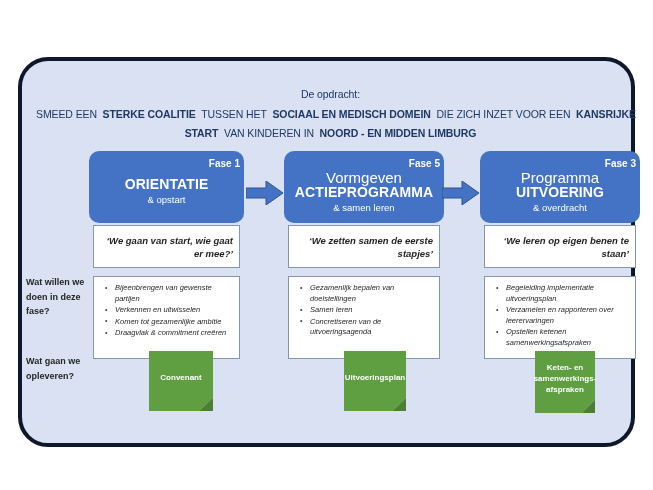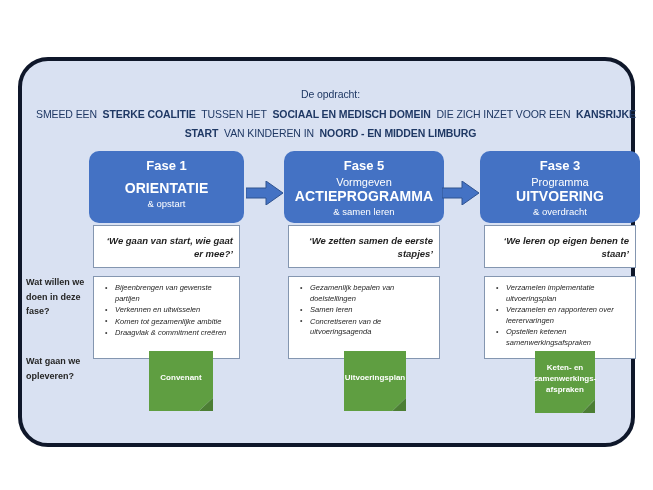--- a/index.html
+++ b/index.html
@@ -67,27 +67,28 @@
     background: #4472c4;
     border-radius: 10px;
     color: #ffffff;
     text-align: center;
     padding: 7px 4px 9px 4px;
     box-sizing: border-box;
     height: 72px;
   }
   .phase-head .phase-num {
     display: block;
-    font-size: 13px;
+    font-size: 10px;
     font-weight: bold;
     margin-bottom: 7px;
+    text-align: right;
   }
   .phase-head .phase-pre {
     display: block;
-    font-size: 11px;
+    font-size: 15px;
     line-height: 12px;
   }
   .phase-head .phase-main {
     display: block;
     font-size: 14px;
     font-weight: bold;
     line-height: 17px;
     letter-spacing: 0.1px;
   }
   .phase-head .phase-sub {
@@ -271,21 +272,21 @@
       <span class="phase-num">Fase 3</span>
       <span class="phase-pre">Programma</span>
       <span class="phase-main">UITVOERING</span>
       <span class="phase-sub">&amp; overdracht</span>
     </div>
     <div class="quote-box">
       <span class="quote-text">‘We leren op eigen benen te staan’</span>
     </div>
     <div class="bullet-box">
       <ul>
-          <li>Verzamelen implementatie uitvoeringsplan</li>
+          <li>Begeleiding implementatie uitvoeringsplan</li>
           <li>Verzamelen en rapporteren over leerervaringen</li>
           <li>Opstellen ketenen samenwerkingsafspraken</li>
         </ul>
     </div>
   </div>
 
   <div class="phase-arrow" id="arrow-1-2">
     <svg width="38" height="24" viewBox="0 0 38 24">
       <polygon points="0,7 20,7 20,0 37,12 20,24 20,17 0,17" fill="#4472c4" stroke="#2f528f" stroke-width="1"></polygon>
     </svg>

